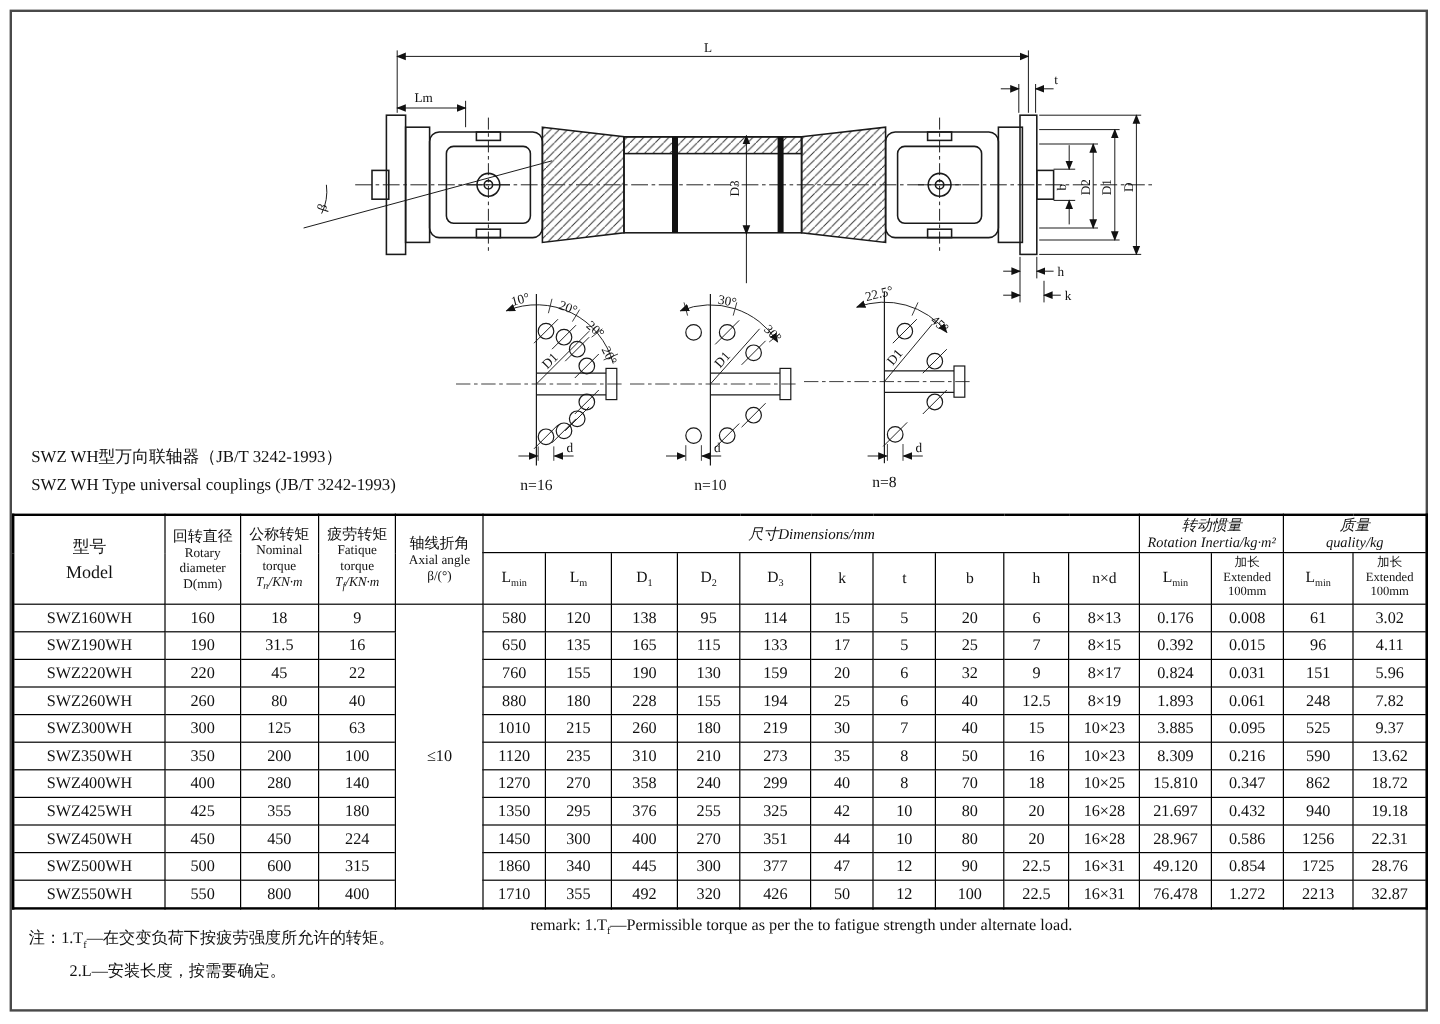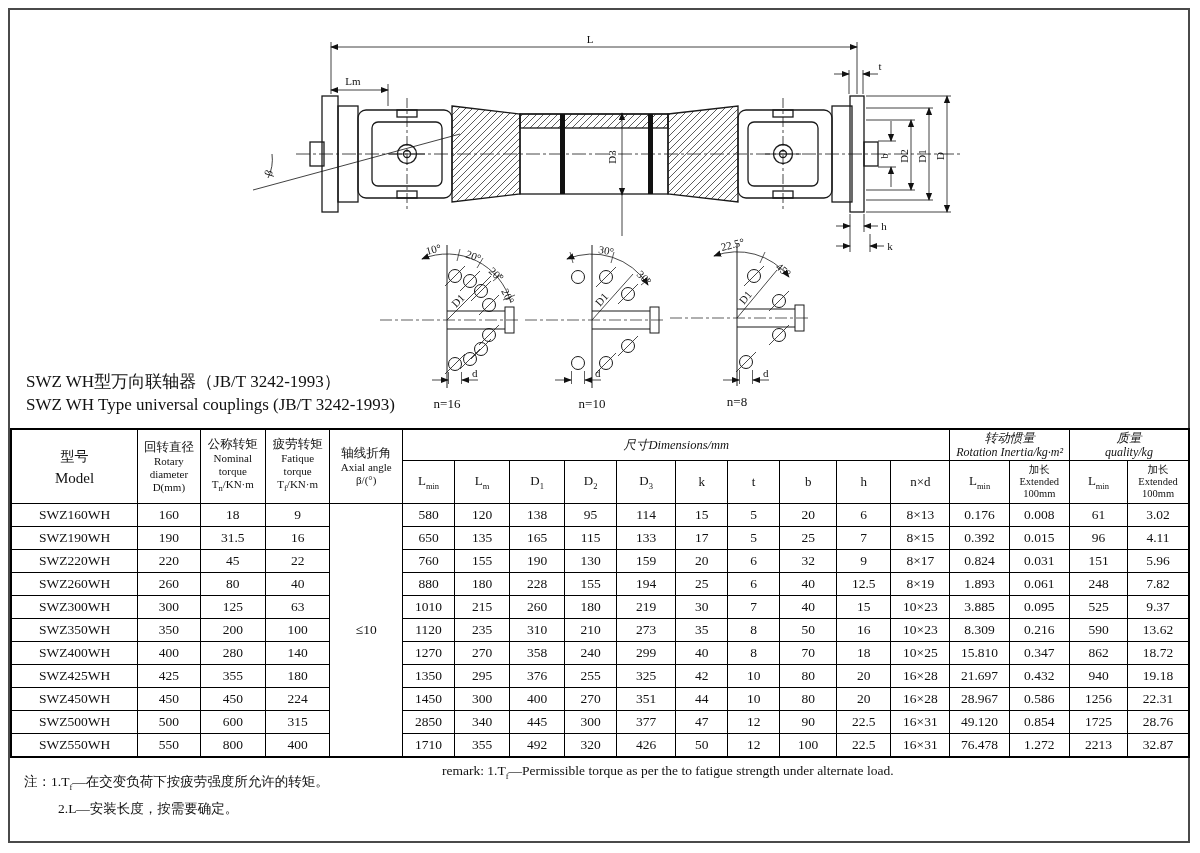--- a/index.html
+++ b/index.html
@@ -1,42 +1,42 @@
 <!DOCTYPE html>
 <html><head>
 <meta charset="utf-8">
 <style>
   html,body{margin:0;padding:0;background:#fff;}
   body{width:1200px;height:853px;position:relative;font-family:"Liberation Serif",serif;color:#111;}
   .frame{position:absolute;left:8px;top:8px;width:1182px;height:835px;border:2px solid #4a4a4a;box-sizing:border-box;background:#fff;}
   svg.drawing{position:absolute;left:0;top:0;width:1180px;height:418px;}
   svg text{font-family:"Liberation Serif",serif;fill:#111;stroke:none;font-size:11px;}
   svg .cap{font-size:13px;}
-  .titleblock{position:absolute;left:16px;top:360px;line-height:23px;font-size:17px;white-space:nowrap;}
+  .titleblock{position:absolute;left:16px;top:360px;line-height:23px;font-size:14px;white-space:nowrap;}
   table.spec{position:absolute;left:0;top:418px;width:1180px;border-collapse:collapse;table-layout:fixed;}
   table.spec th,table.spec td{border:1px solid #000;text-align:center;vertical-align:middle;padding:0;font-weight:normal;}
   table.spec{border:2px solid #000;}
   table.spec td{height:22px;font-size:13.5px;}
   .hz{font-size:12.5px;line-height:15px;}
   .he{font-size:11px;line-height:13px;}
   .model-h .hz{font-size:14px;line-height:22px;}
   .model-h .he{font-size:15px;line-height:20px;}
   .grp{font-size:12.5px;font-style:italic;}
   .grp .he{font-size:12px;}
   tr.h1 th{height:30px;}
   tr.h2 th{height:42px;font-size:13px;}
   sub{font-size:8.5px;}
   .ext div{font-size:10.5px;line-height:12px;}
   .beta-cell{font-size:14px;}
   .notes{position:absolute;top:750px;left:0;width:1180px;font-size:13.5px;}
   .note-zh{position:absolute;left:14px;top:11px;line-height:21px;}
   .note-zh .l2{padding-left:34px;}
   .note-en{position:absolute;left:432px;top:0;line-height:21px;}
   .note-en .l2{padding-left:62px;}
-  .nowrap{white-space:nowrap;}
+  .nowrap{white-space:nowrap;font-style:italic;}
 </style>
 </head>
 <body>
 
 <div class="frame">
 
   <svg class="drawing" viewBox="10 10 1180 418">
     <defs>
       <marker id="arr" viewBox="0 0 10 10" refX="9" refY="5" markerWidth="10" markerHeight="10" orient="auto-start-reverse">
         <path d="M0,1 L10,5 L0,9 z" fill="#111"></path>
@@ -523,21 +523,21 @@
           <td>28.967</td>
           <td>0.586</td>
           <td>1256</td>
           <td>22.31</td>
         </tr>
         <tr>
           <td>SWZ500WH</td>
           <td>500</td>
           <td>600</td>
           <td>315</td>
-          <td>2850</td>
+          <td>1860</td>
           <td>340</td>
           <td>445</td>
           <td>300</td>
           <td>377</td>
           <td>47</td>
           <td>12</td>
           <td>90</td>
           <td>22.5</td>
           <td>16×31</td>
           <td>49.120</td>

